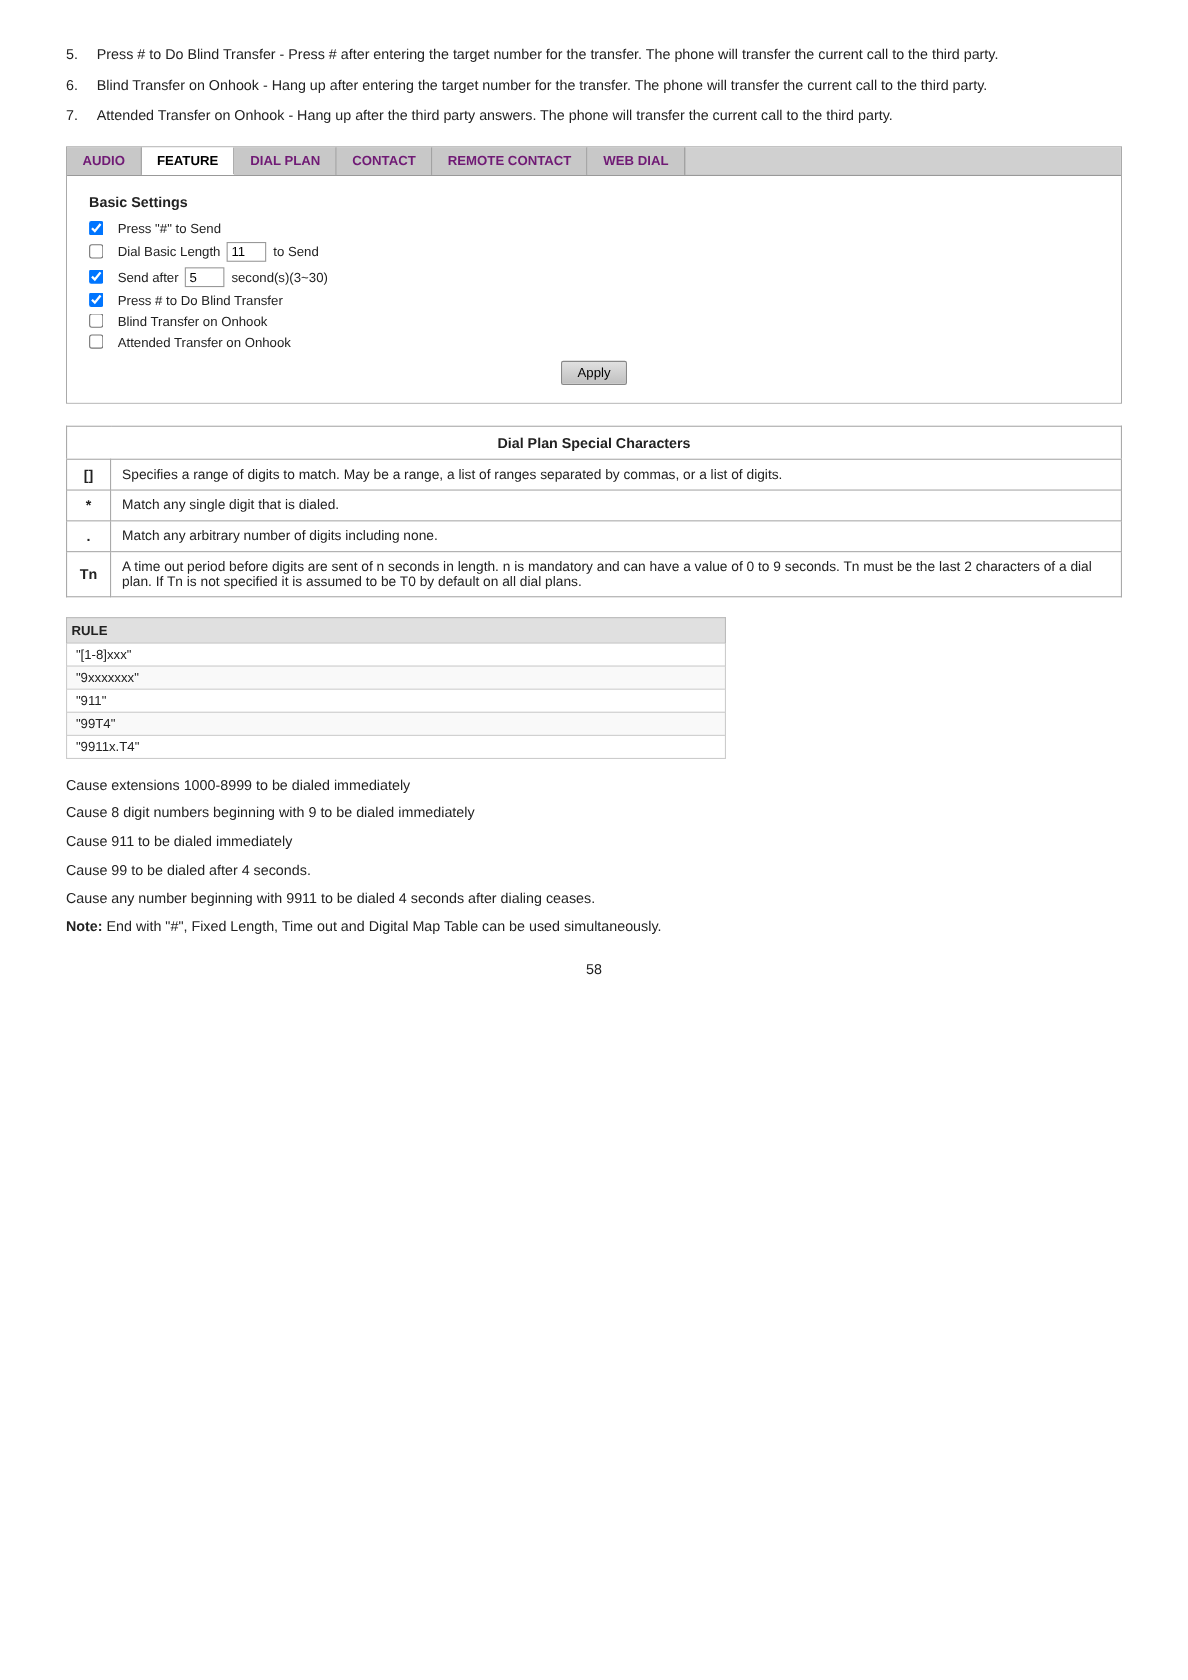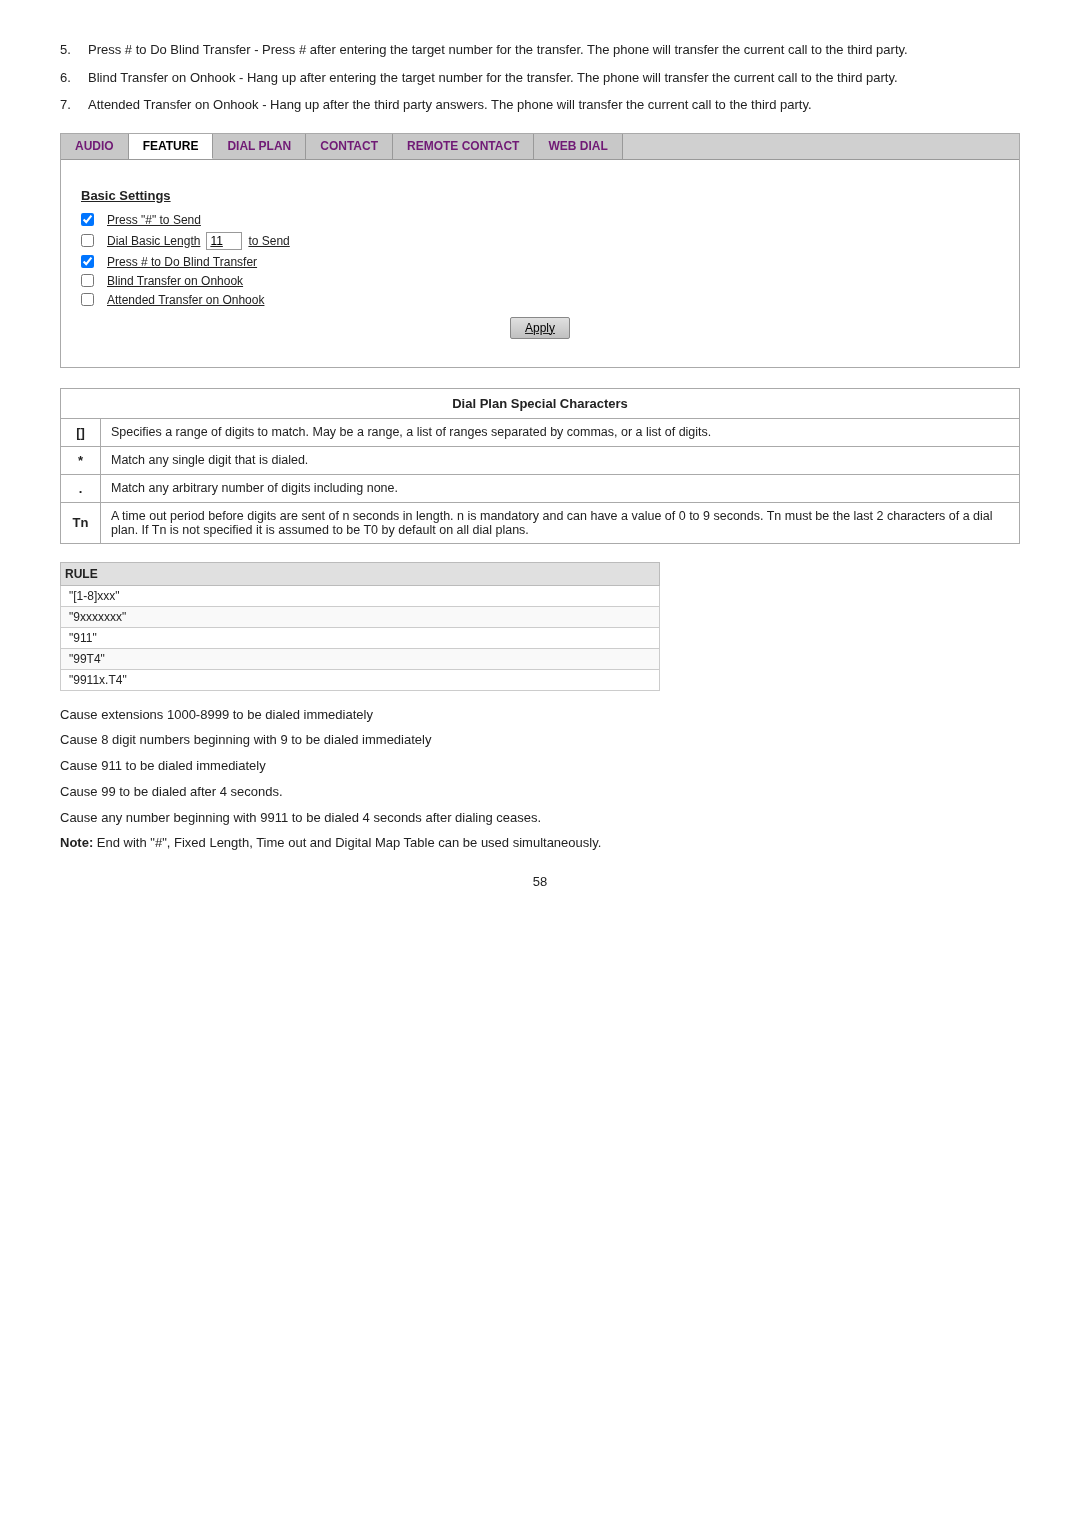--- a/index.html
+++ b/index.html
@@ -49,22 +49,21 @@
       background: #c8c8c8;
       text-transform: uppercase;
     }
     .tab-item.active {
       background: #fff;
       border-bottom: 1px solid #fff;
       color: #000;
     }
     .tab-content {
       background: #fff;
-      padding: 28px 20px;
-      text-decoration: underline;
+      padding: 16px 20px;
     }
 
     
     .section-title {
       font-weight: bold;
       font-size: 13px;
       margin-bottom: 10px;
     }
     .settings-row {
       display: flex;
@@ -266,20 +265,30 @@
       <div class="cb-cell">
         <input type="checkbox" style="">
       </div>
       <div class="label-cell">
         <span>Dial Basic Length</span>
         <input type="text" class="small-input" value="11" style="">
         <span>to Send</span>
       </div>
     </div>
 
+    <div class="settings-row">
+      <div class="cb-cell">
+        <input type="checkbox" checked="" style="">
+      </div>
+      <div class="label-cell">
+        <span>Send after</span>
+        <input type="text" class="small-input" value="5" style="">
+        <span>second(s)(3~30)</span>
+      </div>
+    </div>
 
     <div class="settings-row">
       <div class="cb-cell">
         <input type="checkbox" checked="" style="">
       </div>
       <div class="label-cell">
         <span>Press # to Do Blind Transfer</span>
       </div>
     </div>
 

